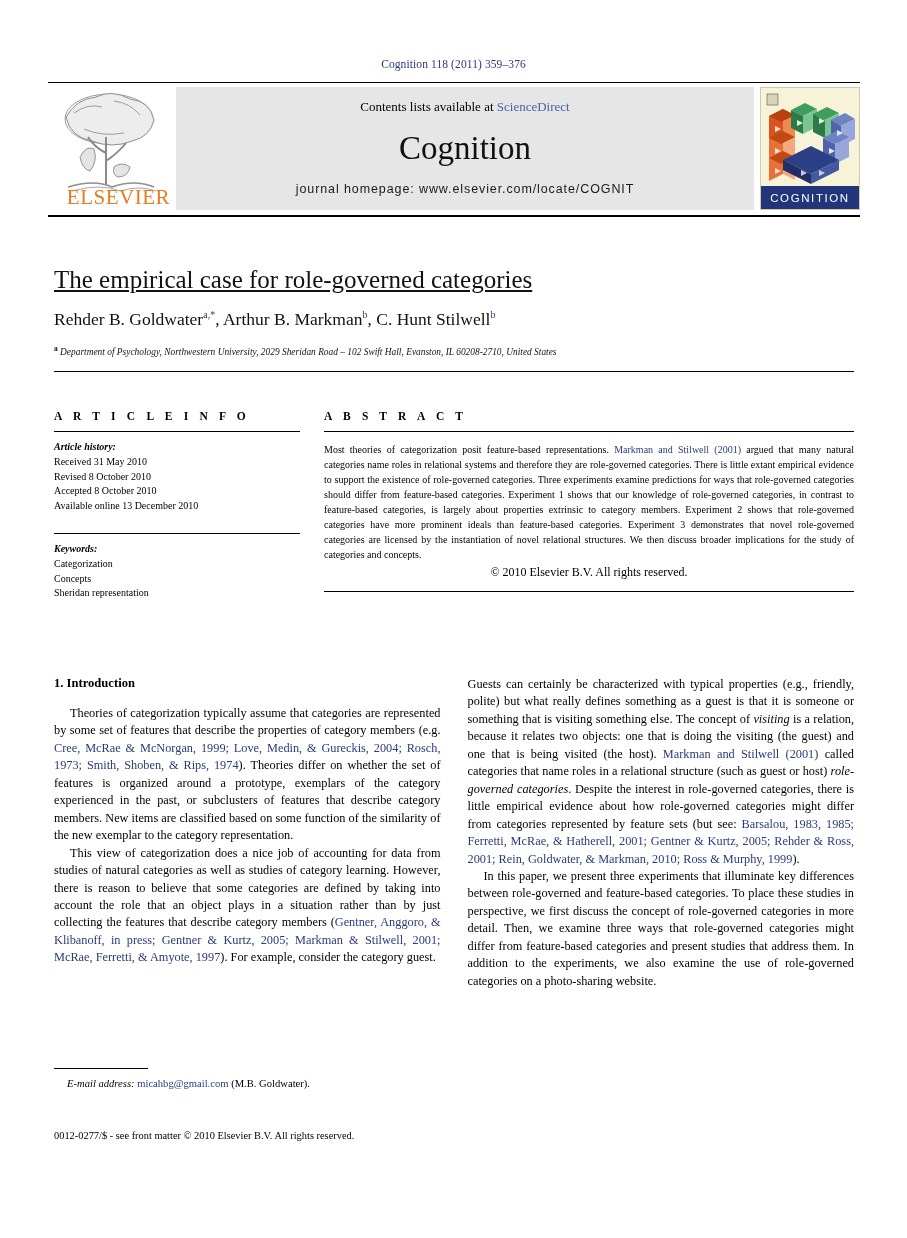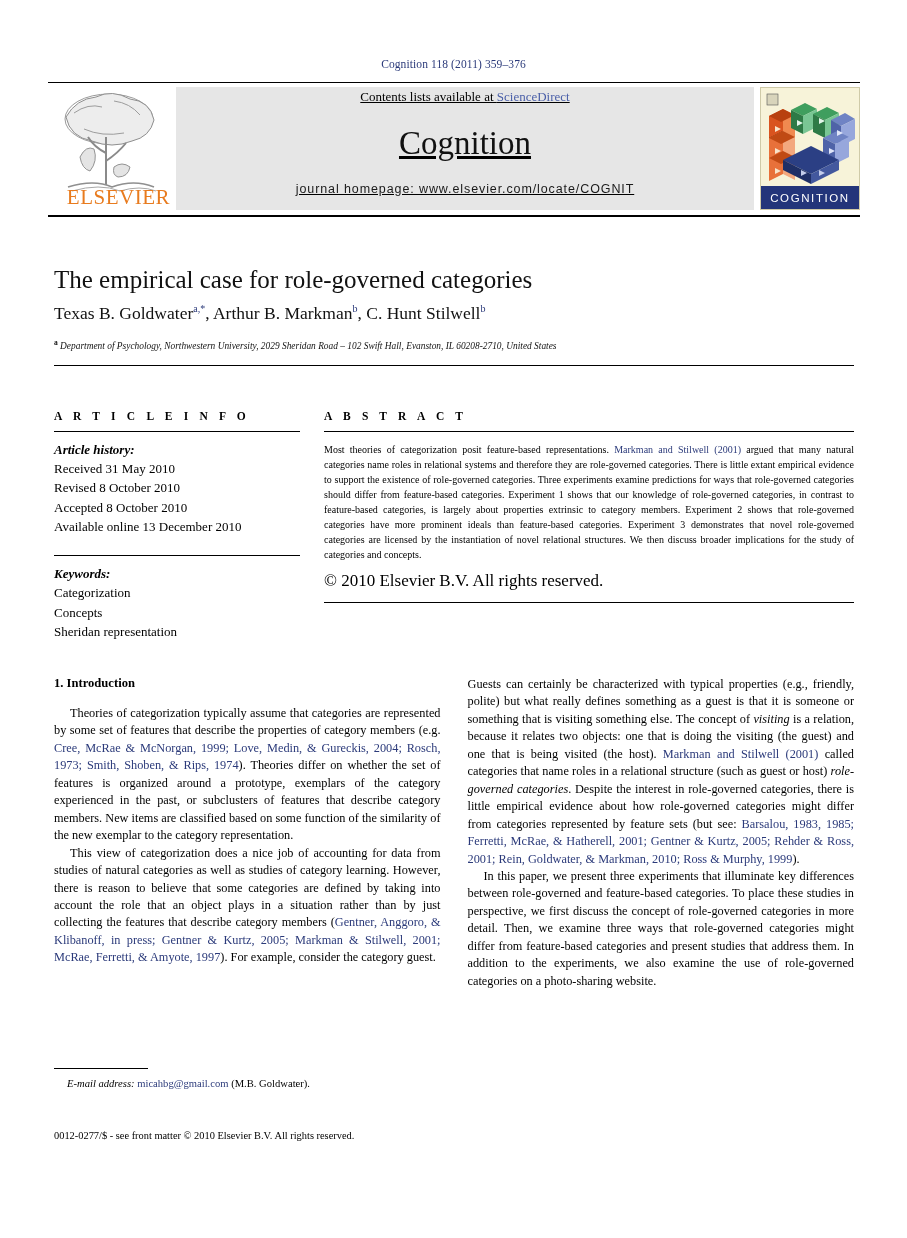--- a/index.html
+++ b/index.html
@@ -73,22 +73,21 @@
     line-height: 1;
   }
   .masthead-center {
     flex: 1 1 auto;
     background: #e6e6e6;
     margin: 0 6px 0 6px;
     display: flex;
     flex-direction: column;
     align-items: center;
     justify-content: space-between;
-    padding: 2px 0 14px 0;
-    text-decoration: underline;
+    padding: 12px 0 14px 0;
   }
   .contents-line {
     font-size: 13px;
     color: #000;
   }
   .contents-line .sd {
     color: #4a5fa8;
   }
   .journal-name {
     font-size: 33px;
@@ -137,22 +136,23 @@
     position: absolute;
     left: 54px;
     top: 266px;
     width: 800px;
   }
   .paper-title {
     font-size: 25px;
     font-family: "Liberation Serif", serif;
     color: #111;
     line-height: 1.15;
-    margin: 0 0 8px 0;
+    margin: 0 0 14px 0;
     font-weight: normal;
+    text-decoration: underline;
   }
   .authors {
     font-size: 17.5px;
     font-family: "Liberation Serif", serif;
     color: #111;
     margin: 0;
     line-height: 1.2;
   }
   .authors sup {
     font-size: 10px;
@@ -204,42 +204,42 @@
   }
   .hr-thin {
     border-top: 1px solid #000;
     margin-bottom: 8px;
   }
   .hr-thin-ab {
     border-top: 1.1px solid #000;
     margin-bottom: 10px;
   }
   .info-body {
-    font-size: 13px;
+    font-size: 10px;
     line-height: 1.48;
     color: #000;
   }
   .info-label {
     font-style: italic;
     font-weight: bold;
   }
   .info-gap {
     height: 19px;
   }
   .abstract-text {
     font-size: 10px;
     line-height: 1.5;
     text-align: justify;
     color: #000;
   }
   .abstract-text .ref { color: #2b3a7a; }
   .copyright {
-    text-align: left;
-    font-size: 17px;
-    margin-top: 9px;
+    text-align: center;
+    font-size: 12px;
+    margin-top: 3px;
   }
   .abs-rule-bottom {
     border-top: 1.3px solid #000;
     margin-top: 11px;
   }
 
   
   .body-cols {
     position: absolute;
     left: 54px;
@@ -390,21 +390,21 @@
         <div class="cover-label">COGNITION</div>
       </div>
 
     </div>
     <div class="masthead-rule-bottom"></div>
   </div>
 
   <div class="title-block">
     <h1 class="paper-title">The empirical case for role-governed categories</h1>
     <div class="authors">
-      <span><span>Texas B. Goldwater</span><sup>a,*</sup></span><span>, </span><span><span>Arthur B. Markman</span><sup>b</sup></span><span>, </span><span><span>C. Hunt Stilwell</span><sup>b</sup></span>
+      <span><span>Rehder B. Goldwater</span><sup>a,*</sup></span><span>, </span><span><span>Arthur B. Markman</span><sup>b</sup></span><span>, </span><span><span>C. Hunt Stilwell</span><sup>b</sup></span>
     </div>
     <div class="affils">
       <div><sup>a</sup> <span>Department of Psychology, Northwestern University, 2029 Sheridan Road – 102 Swift Hall, Evanston, IL 60208-2710, United States</span></div>
     </div>
     <div class="title-rule"></div>
   </div>
 
   <div class="info-abstract">
 
     <div class="col-info">

